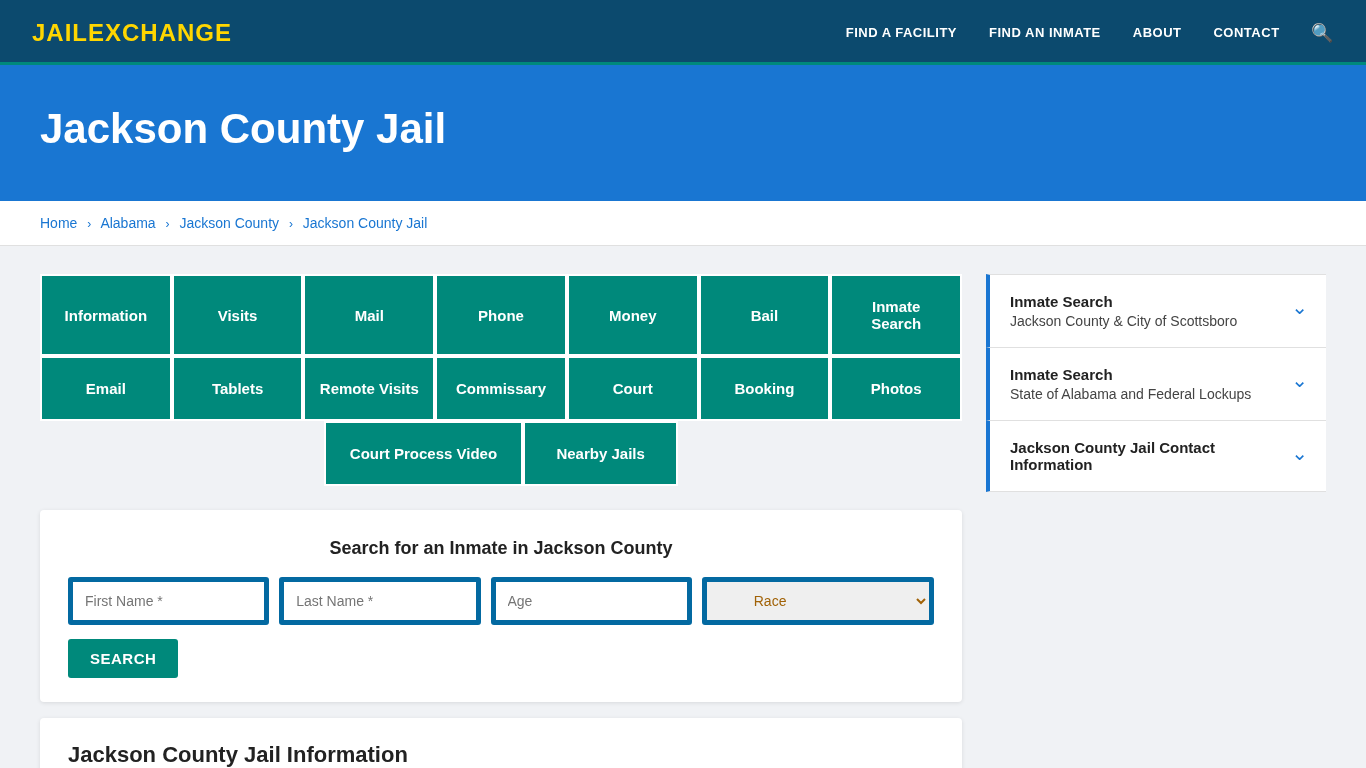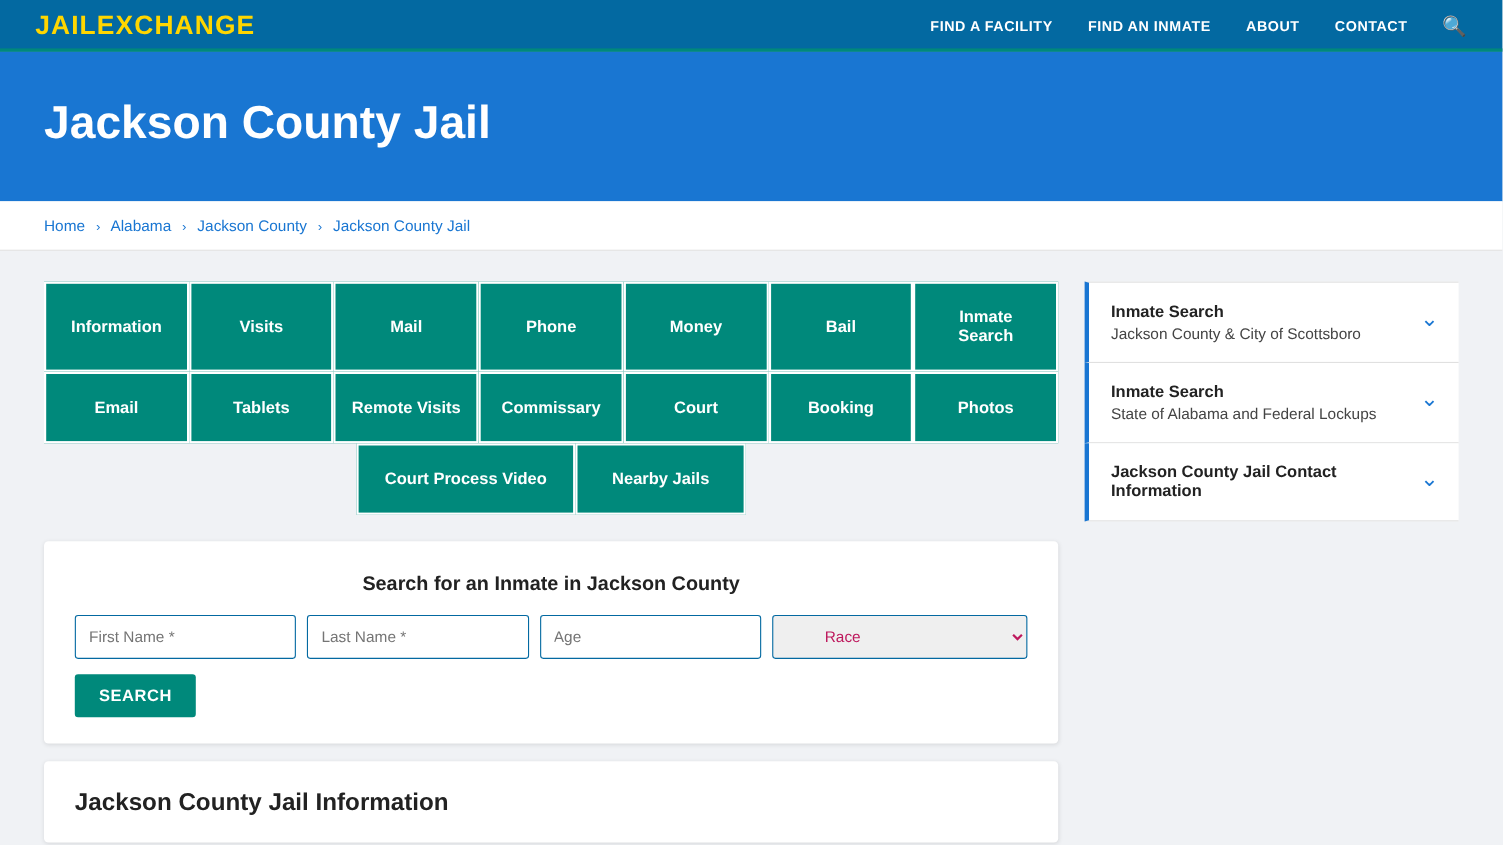--- a/index.html
+++ b/index.html
@@ -1,25 +1,25 @@
 <!DOCTYPE html>
 <html><head>
   <meta charset="utf-8">
   <style>
     * { box-sizing: border-box; margin: 0; padding: 0; }
     body { font-family: Arial, sans-serif; background: #f0f2f5; color: #333; }
 
     
     .navbar {
-      background: #0369a1;
+      background: #0c4a6e;
       display: flex;
       align-items: center;
       justify-content: space-between;
       padding: 12px 32px;
-      height: 47px;
+      height: 65px;
       position: relative;
     }
     .navbar::after {
       content: '';
       display: block;
       position: absolute;
       bottom: 0; left: 0; right: 0;
       height: 3px;
       background: #00897b;
     }
@@ -128,29 +128,29 @@
       margin-bottom: 18px;
       color: #222;
     }
     .search-fields {
       display: flex;
       gap: 10px;
       margin-bottom: 14px;
       flex-wrap: wrap;
     }
     .search-fields input, .search-fields select {
-      border: 1px solid #0369a1;
+      border: 5px solid #0369a1;
       border-radius: 3px;
       padding: 10px 12px;
       font-size: 14px;
       flex: 1;
       min-width: 100px;
       color: #666;
     }
-    .search-fields select { color: #be185d; padding-left: 43px; }
+    .search-fields select { color: #a16207; padding-left: 43px; }
     .search-btn {
       background: #00897b;
       color: #fff;
       border: none;
       border-radius: 3px;
       padding: 11px 22px;
       font-size: 15px;
       font-weight: 700;
       cursor: pointer;
       letter-spacing: 0.5px;

